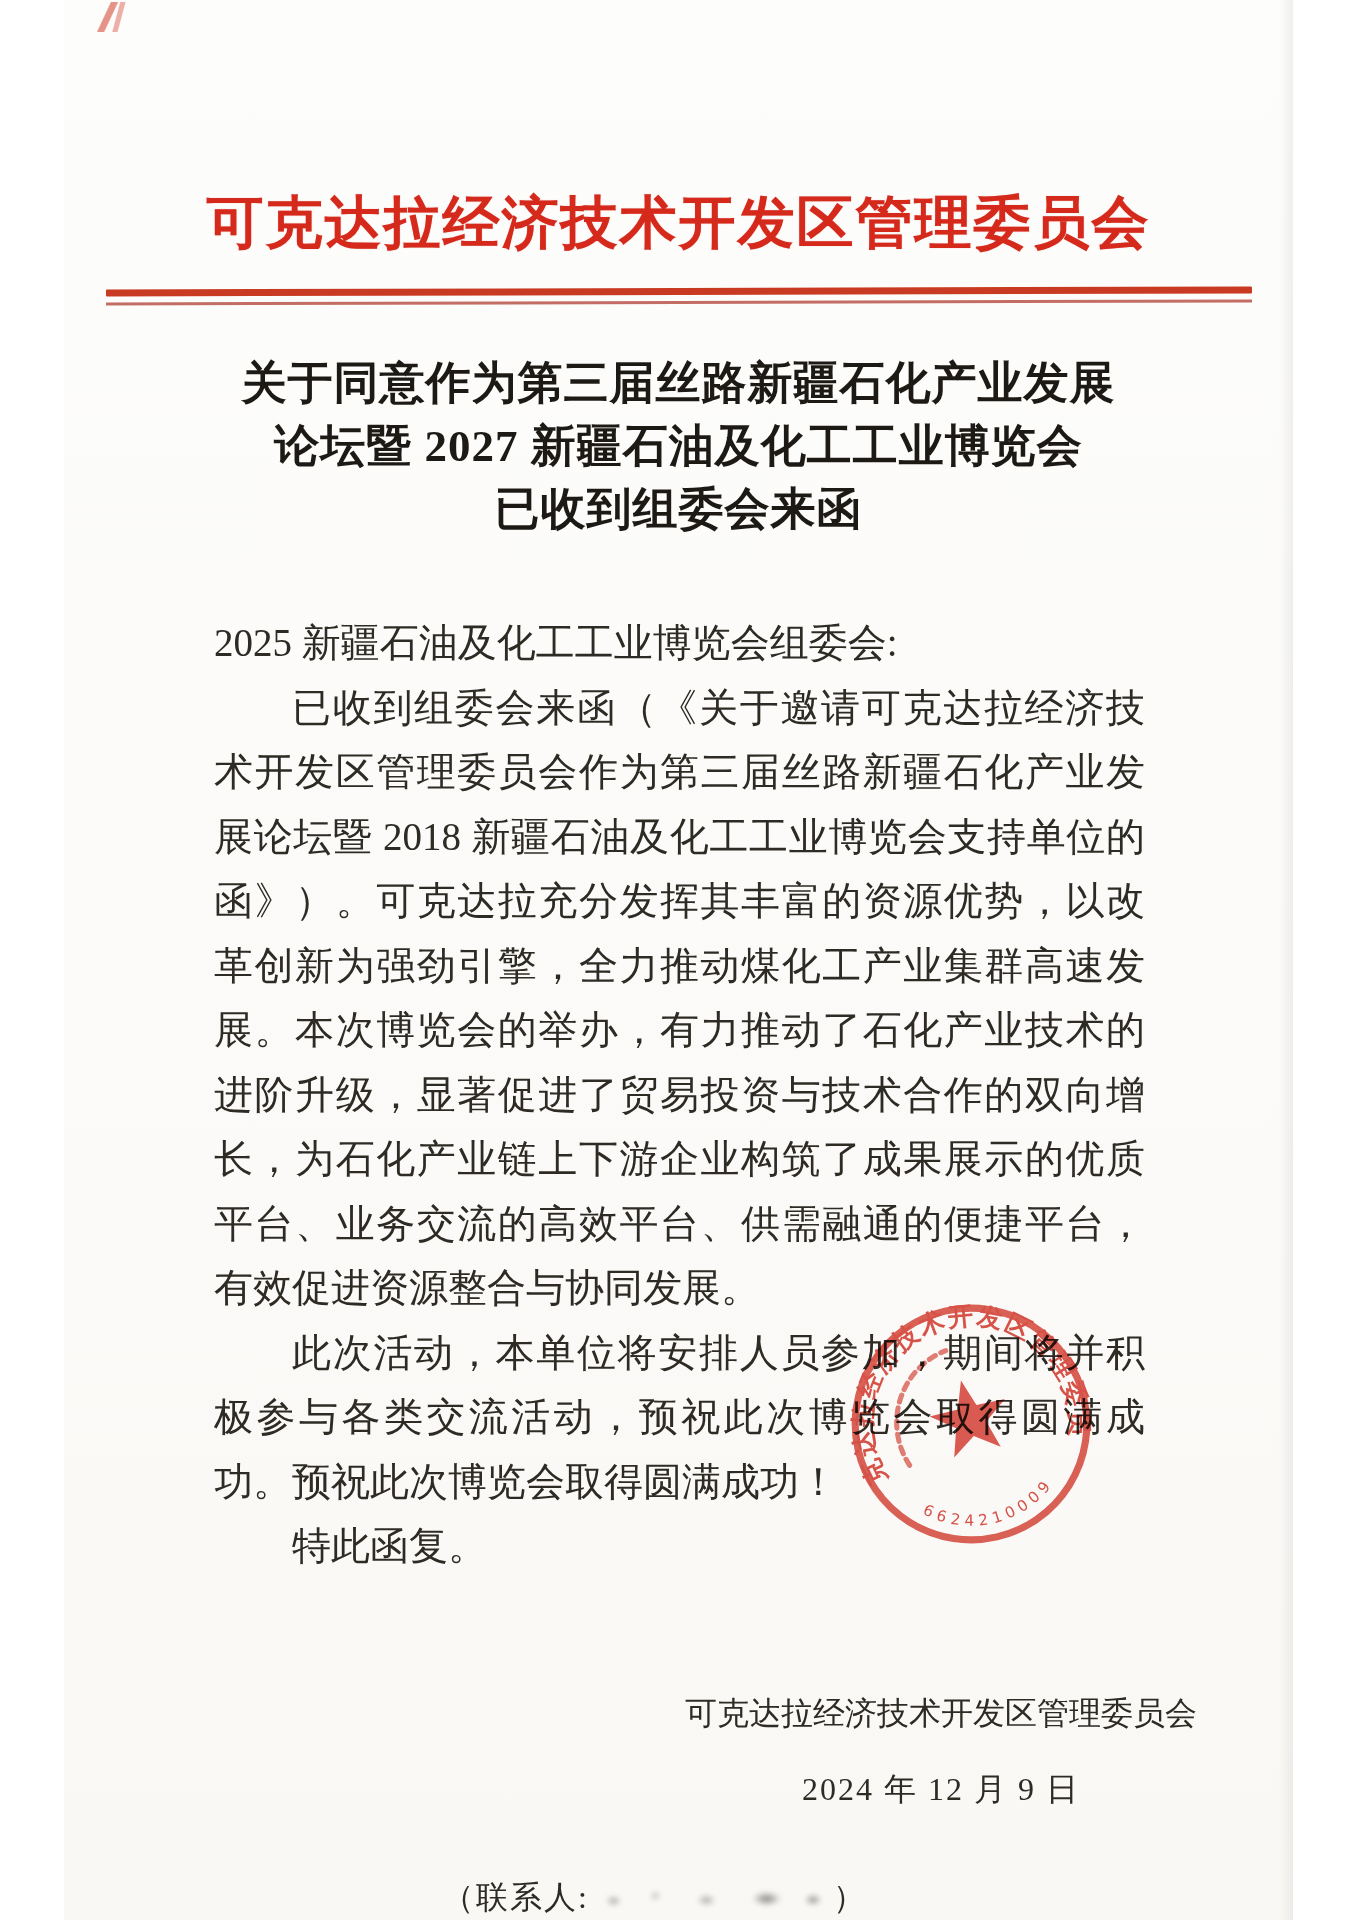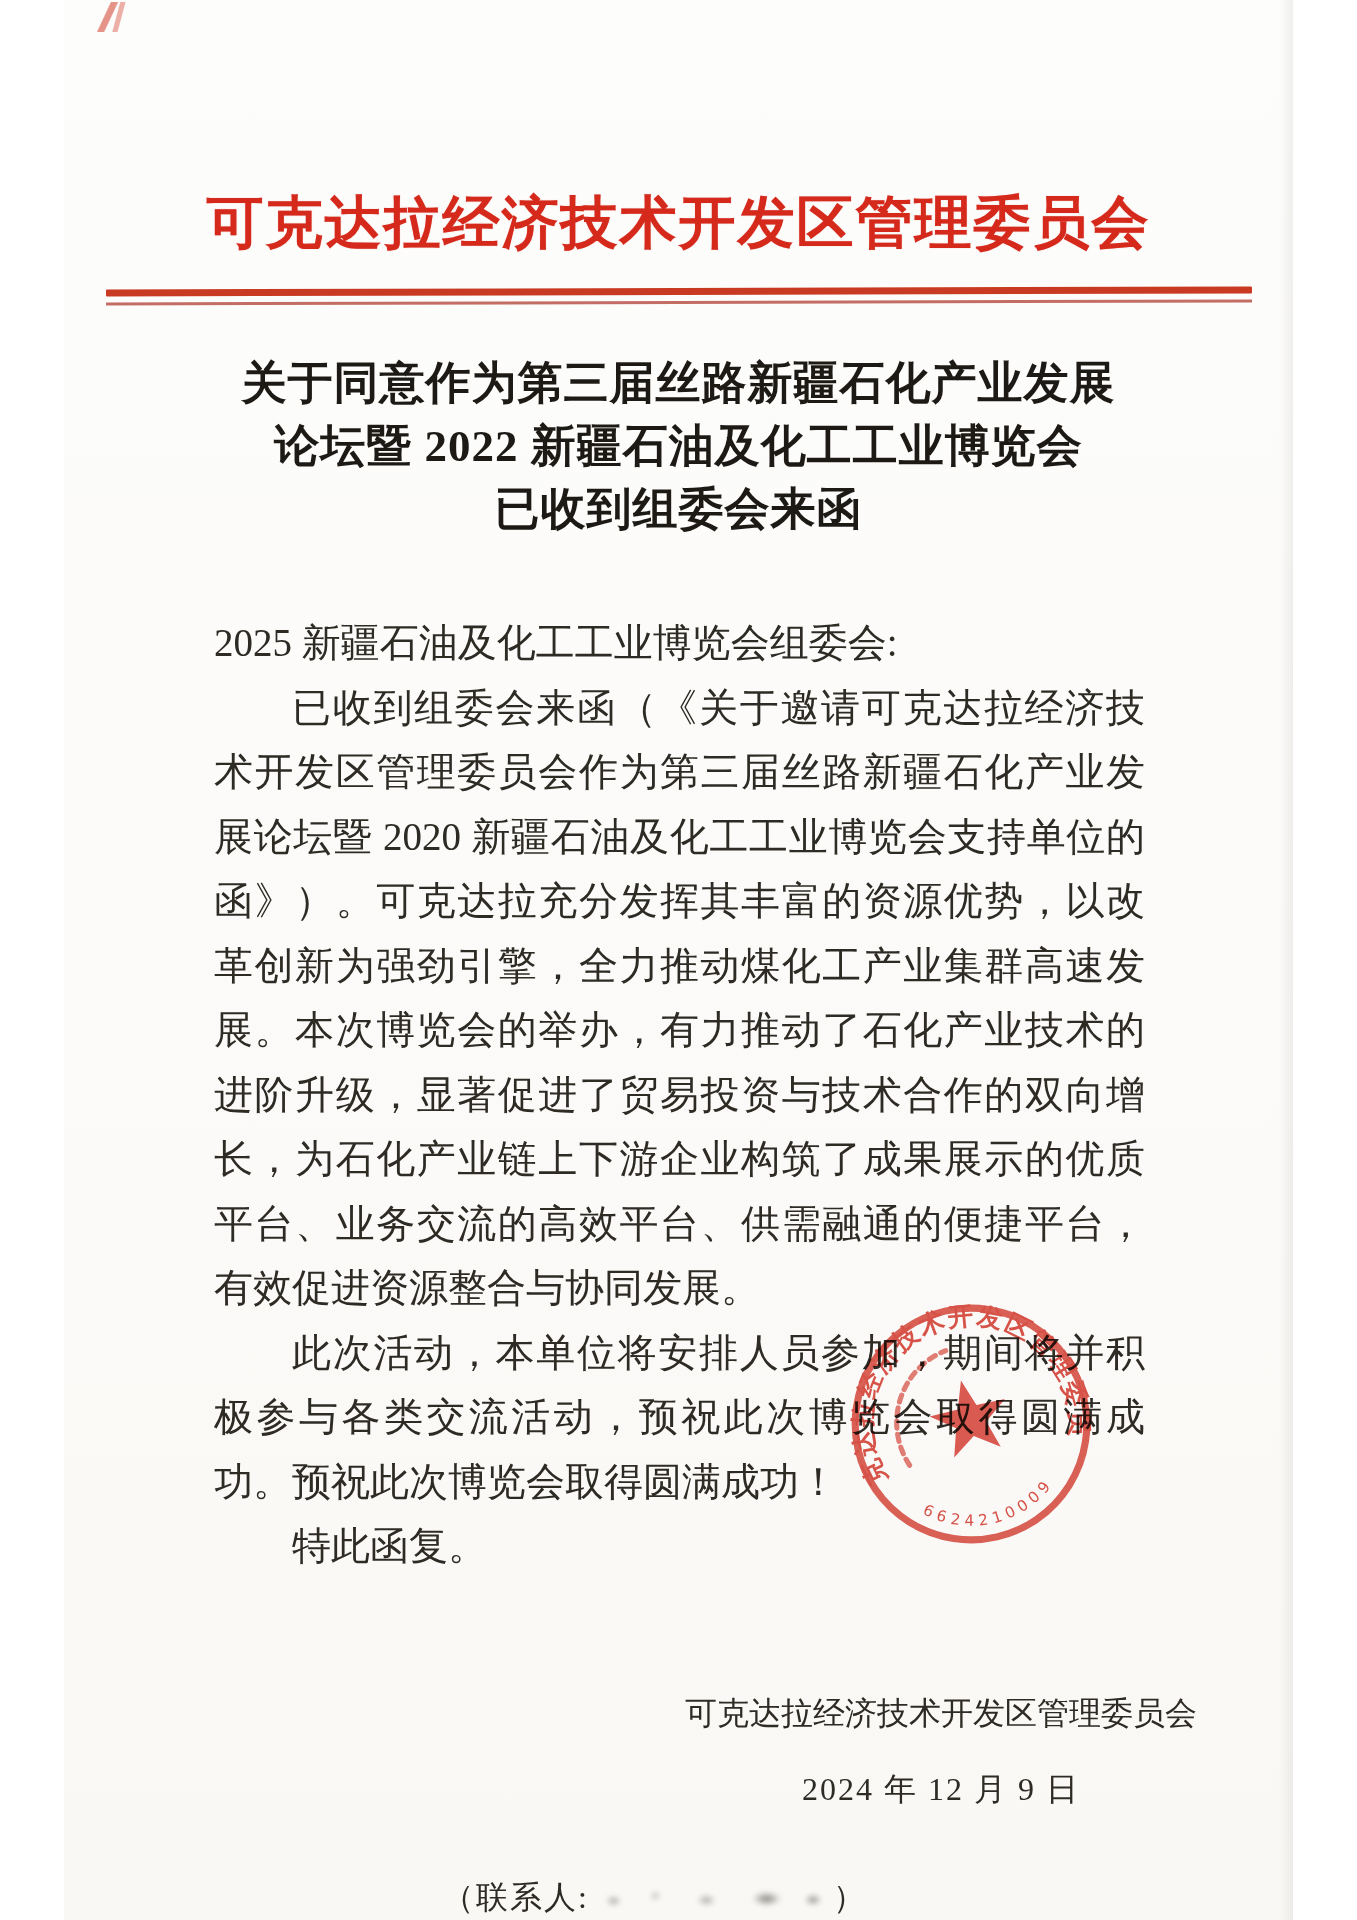--- a/index.html
+++ b/index.html
@@ -115,27 +115,27 @@
   <header>
     <h1 class="letterhead">可克达拉经济技术开发区管理委员会</h1>
     <div class="rule rule-top">
       <div class="thick"></div>
       <div class="thin"></div>
     </div>
   </header>
 
   <section class="doc-title">
     <div>关于同意作为第三届丝路新疆石化产业发展</div>
-    <div>论坛暨 2022 新疆石油及化工工业博览会</div>
+    <div>论坛暨 2027 新疆石油及化工工业博览会</div>
     <div>已收到组委会来函</div>
   </section>
 
   <main class="body-block">
     <p class="salutation">2025 新疆石油及化工工业博览会组委会:</p>
-    <p class="para">已收到组委会来函（《关于邀请可克达拉经济技术开发区管理委员会作为第三届丝路新疆石化产业发展论坛暨 2020 新疆石油及化工工业博览会支持单位的函》）。可克达拉充分发挥其丰富的资源优势，以改革创新为强劲引擎，全力推动煤化工产业集群高速发展。本次博览会的举办，有力推动了石化产业技术的进阶升级，显著促进了贸易投资与技术合作的双向增长，为石化产业链上下游企业构筑了成果展示的优质平台、业务交流的高效平台、供需融通的便捷平台，有效促进资源整合与协同发展。</p>
+    <p class="para">已收到组委会来函（《关于邀请可克达拉经济技术开发区管理委员会作为第三届丝路新疆石化产业发展论坛暨 2018 新疆石油及化工工业博览会支持单位的函》）。可克达拉充分发挥其丰富的资源优势，以改革创新为强劲引擎，全力推动煤化工产业集群高速发展。本次博览会的举办，有力推动了石化产业技术的进阶升级，显著促进了贸易投资与技术合作的双向增长，为石化产业链上下游企业构筑了成果展示的优质平台、业务交流的高效平台、供需融通的便捷平台，有效促进资源整合与协同发展。</p>
     <p class="para">此次活动，本单位将安排人员参加，期间将并积极参与各类交流活动，预祝此次博览会取得圆满成功。预祝此次博览会取得圆满成功！</p>
     <p class="para">特此函复。</p>
   </main>
 
   <div class="signature-block">
     <div class="signature-inner">
       <div class="org">可克达拉经济技术开发区管理委员会</div>
       <div class="date">2024 年 12 月 9 日</div>
     </div>
   </div>

